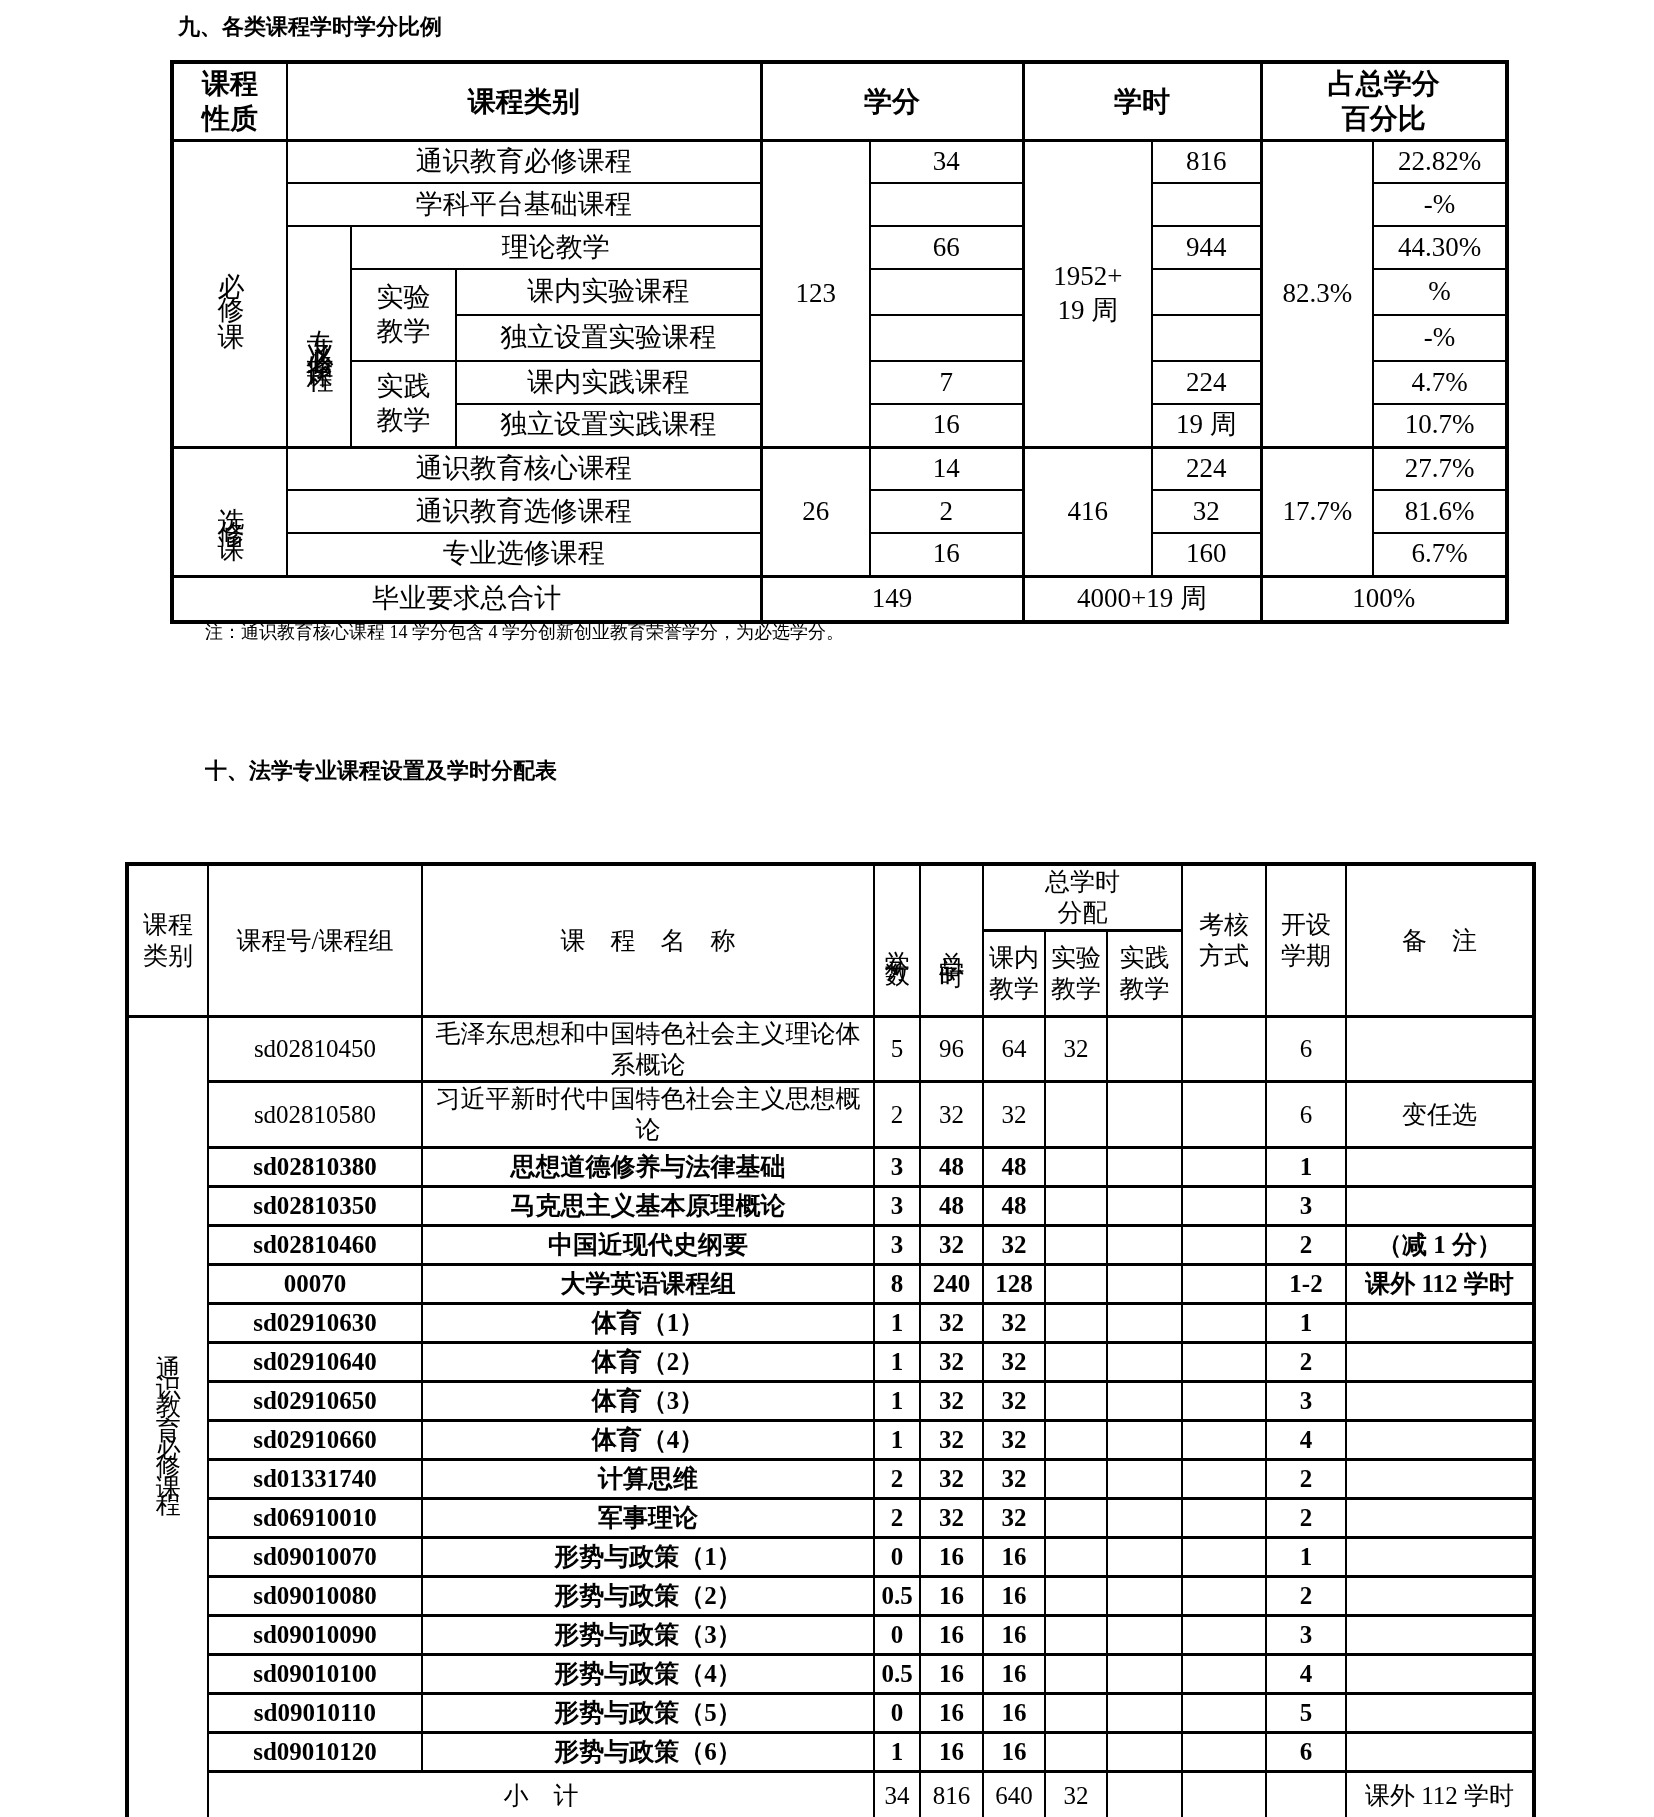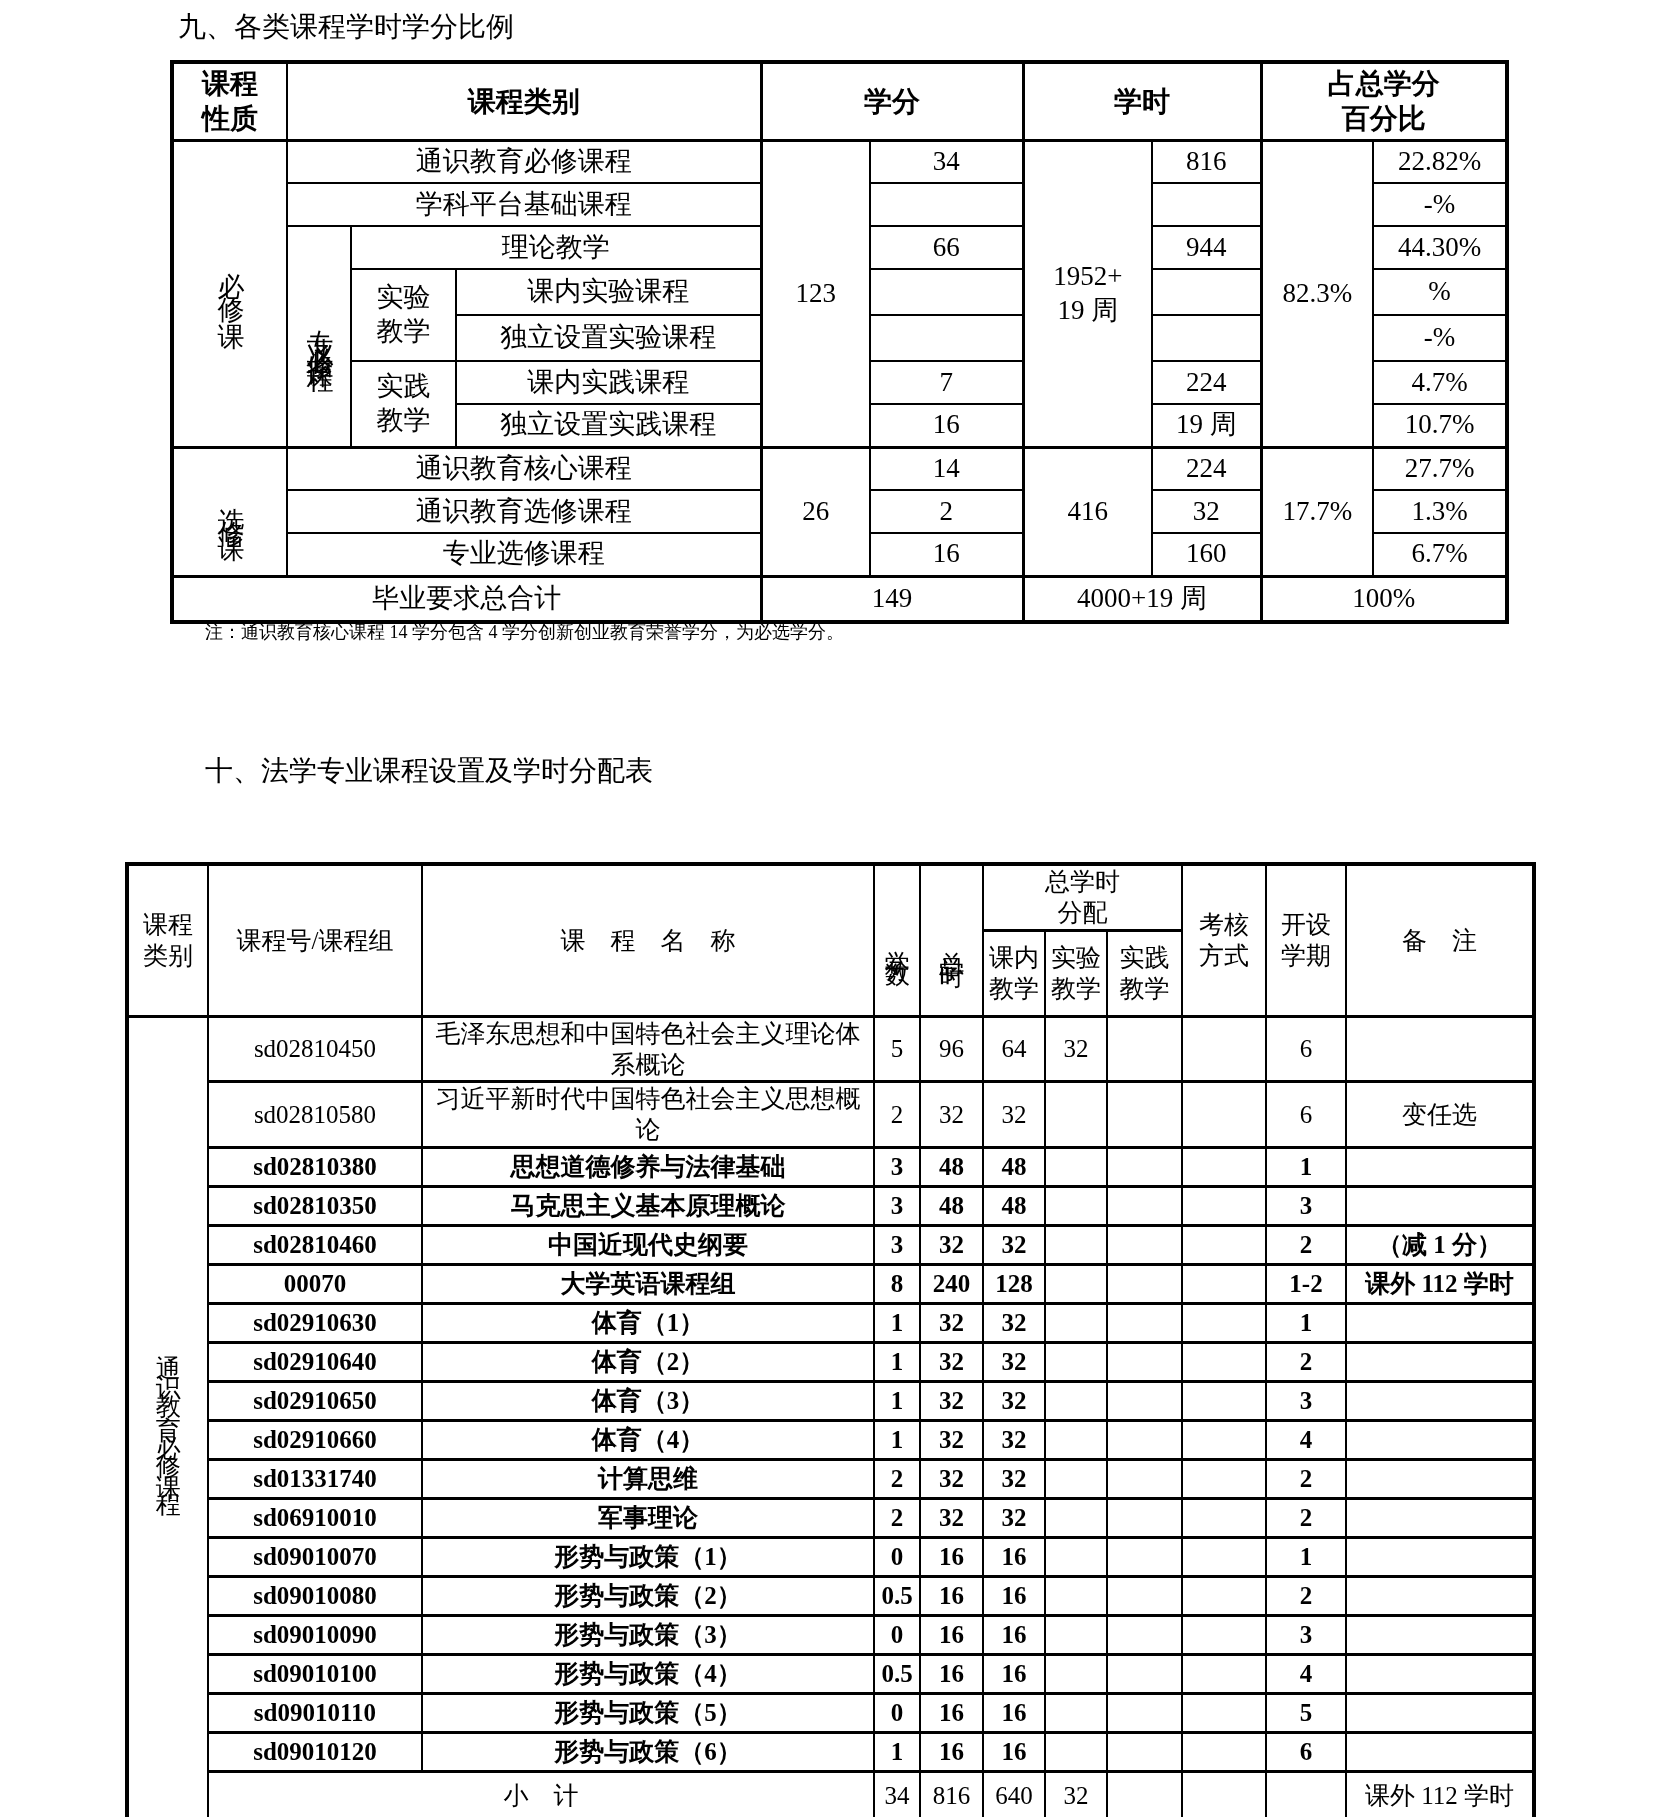--- a/index.html
+++ b/index.html
@@ -3,21 +3,21 @@
 <meta charset="utf-8">
 <style>
   html,body{margin:0;padding:0;}
   body{
     width:1654px;height:1817px;position:relative;background:#ffffff;color:#000;
     font-family:"Liberation Serif","DejaVu Serif",serif;
   }
   .abs{position:absolute;}
   .sec-title{
     font-family:"Liberation Sans","DejaVu Sans",sans-serif;
-    font-weight:normal;font-size:28px;line-height:38px;white-space:nowrap;
+    font-weight:bold;font-size:22px;line-height:38px;white-space:nowrap;
   }
   table{border-collapse:collapse;table-layout:fixed;}
   td{
     border:2px solid #000;text-align:center;vertical-align:middle;
     padding:0 4px;white-space:pre-line;overflow:hidden;line-height:1.25;
   }
   
   .t1{left:170px;top:60px;border:4px solid #000;}
   .t1 td{font-size:27px;}
   .t1 td.hd{
@@ -137,21 +137,21 @@
     <td class="br3">14</td>
     <td rowspan="3">416</td>
     <td class="br3">224</td>
     <td rowspan="3">17.7%</td>
     <td>27.7%</td>
   </tr>
   <tr class="r43">
     <td class="br3" colspan="3">通识教育选修课程</td>
     <td class="br3">2</td>
     <td class="br3">32</td>
-    <td>1.3%</td>
+    <td>81.6%</td>
   </tr>
   <tr class="r43">
     <td class="br3" colspan="3">专业选修课程</td>
     <td class="br3">16</td>
     <td class="br3">160</td>
     <td>6.7%</td>
   </tr>
   <tr class="r46 bt3">
     <td class="br3" colspan="4">毕业要求总合计</td>
     <td class="br3" colspan="2">149</td>

